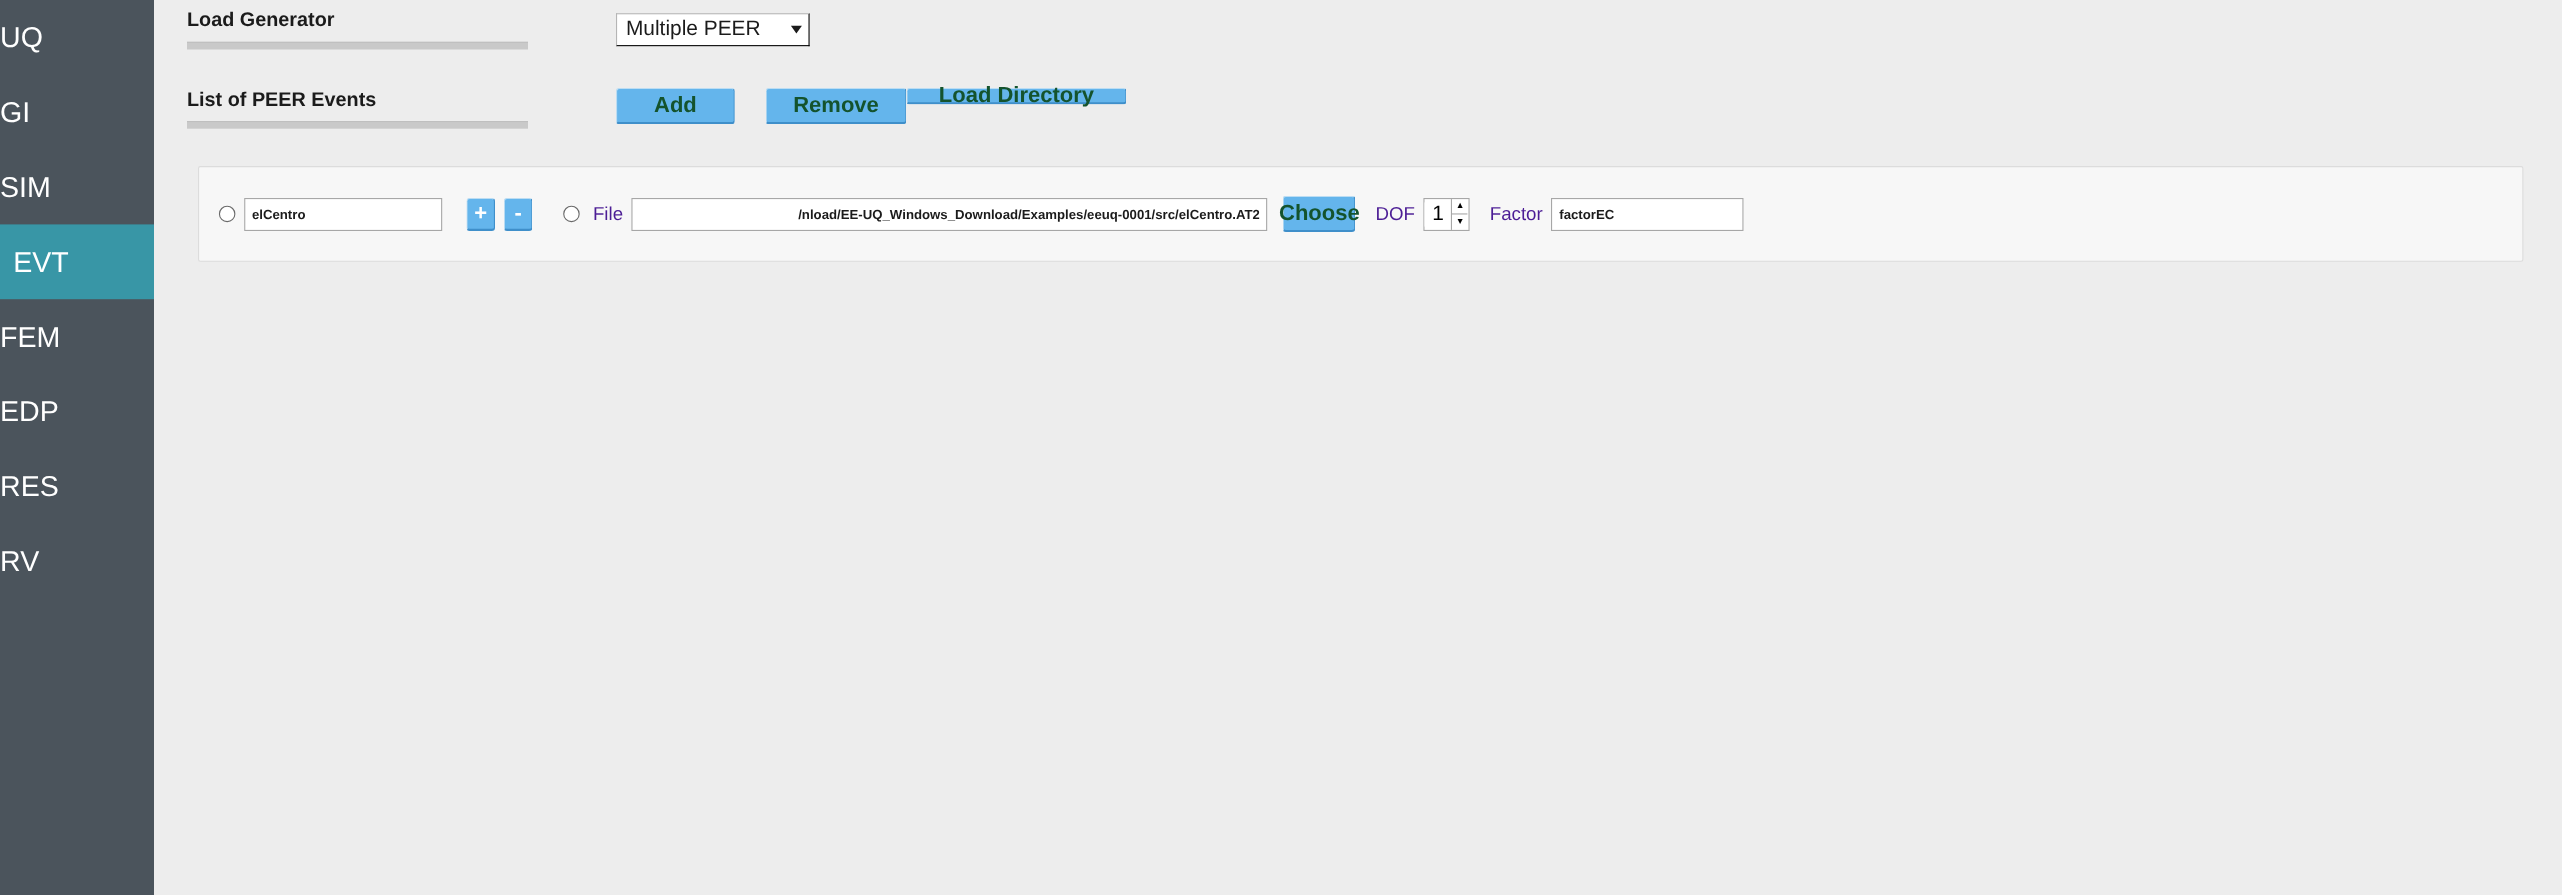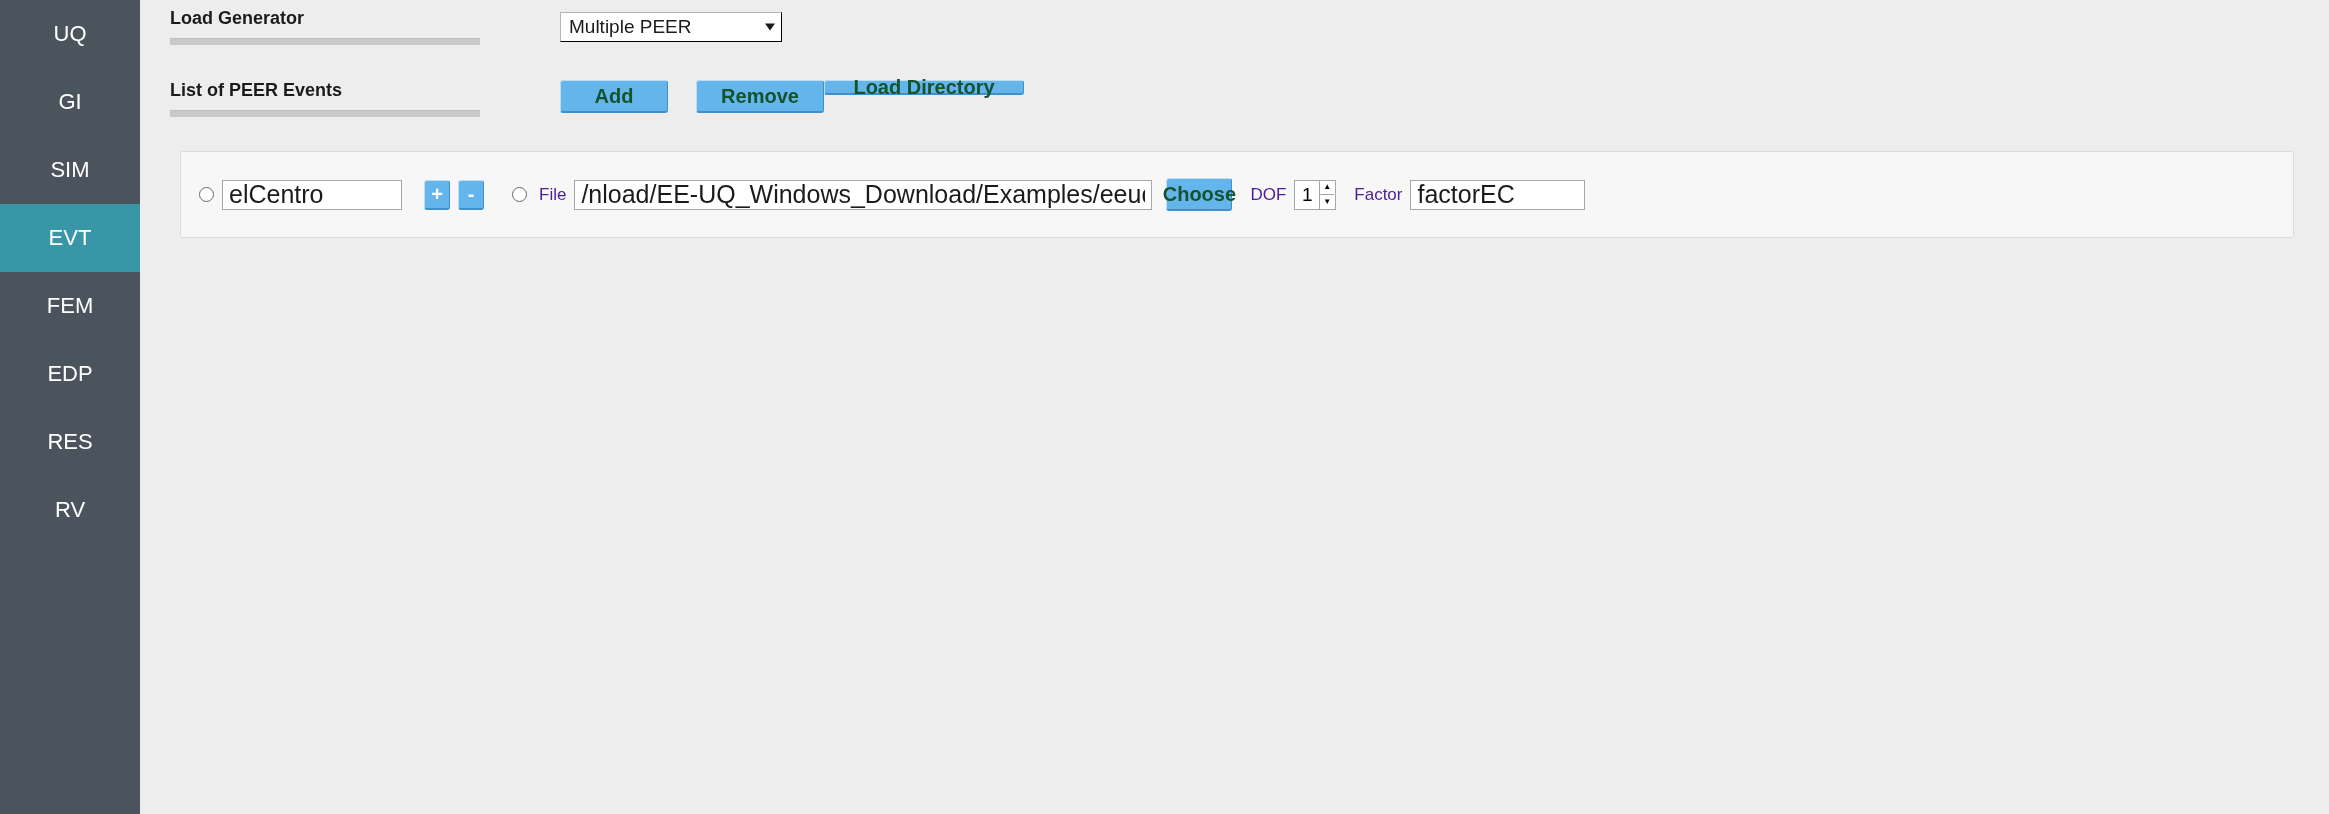--- a/index.html
+++ b/index.html
@@ -14,28 +14,28 @@
     .sidebar {
       width: 140px;
       background: #4b545c;
       display: flex;
       flex-direction: column;
     }
     .sidebar-item {
       height: 68px;
       display: flex;
       align-items: center;
-      justify-content: center;
       color: #ffffff;
-      font-size: 22px;
+      font-size: 26px;
       cursor: pointer;
       user-select: none;
     }
     .sidebar-item.active {
       background: #3896a6;
+      padding-left: 12px;
     }
     .main {
       flex: 1;
       padding: 8px 35px 18px 30px;
     }
     .row {
       display: flex;
       align-items: flex-start;
       margin-bottom: 38px;
     }
@@ -53,21 +53,21 @@
       left: 0;
       bottom: -6px;
       width: 310px;
       height: 6px;
       background: #c9c9c9;
       border-top: 1px solid #bfbfbf;
     }
     .select-wrap {
       position: relative;
       margin-top: 4px;
-      width: 222px;
+      width: 176px;
       height: 30px;
       background: #ffffff;
       border: 1px solid #b5b5b5;
       border-right: 1px solid #000;
       border-bottom: 1px solid #000;
       display: flex;
       align-items: center;
       padding-left: 8px;
       font-size: 19px;
       color: #1b1b1b;
@@ -138,23 +138,24 @@
       border: 1px solid #6a6a6a;
       background: #fff;
       display: inline-block;
       flex-shrink: 0;
     }
     .text-input {
       height: 30px;
       border: 1px solid #a7a7a7;
       background: #fff;
       padding: 0 6px;
-      font-size: 25px;
+      font-size: 12px;
       color: #1b1b1b;
       font-family: inherit;
+      font-weight: bold;
     }
     .name-input { width: 180px; }
     .file-input { width: 578px; text-align: right; }
     .factor-input { width: 175px; }
     .spinner {
       position: relative;
       width: 42px; height: 30px;
       border: 1px solid #a7a7a7;
       background: #fff;
       display: flex;

